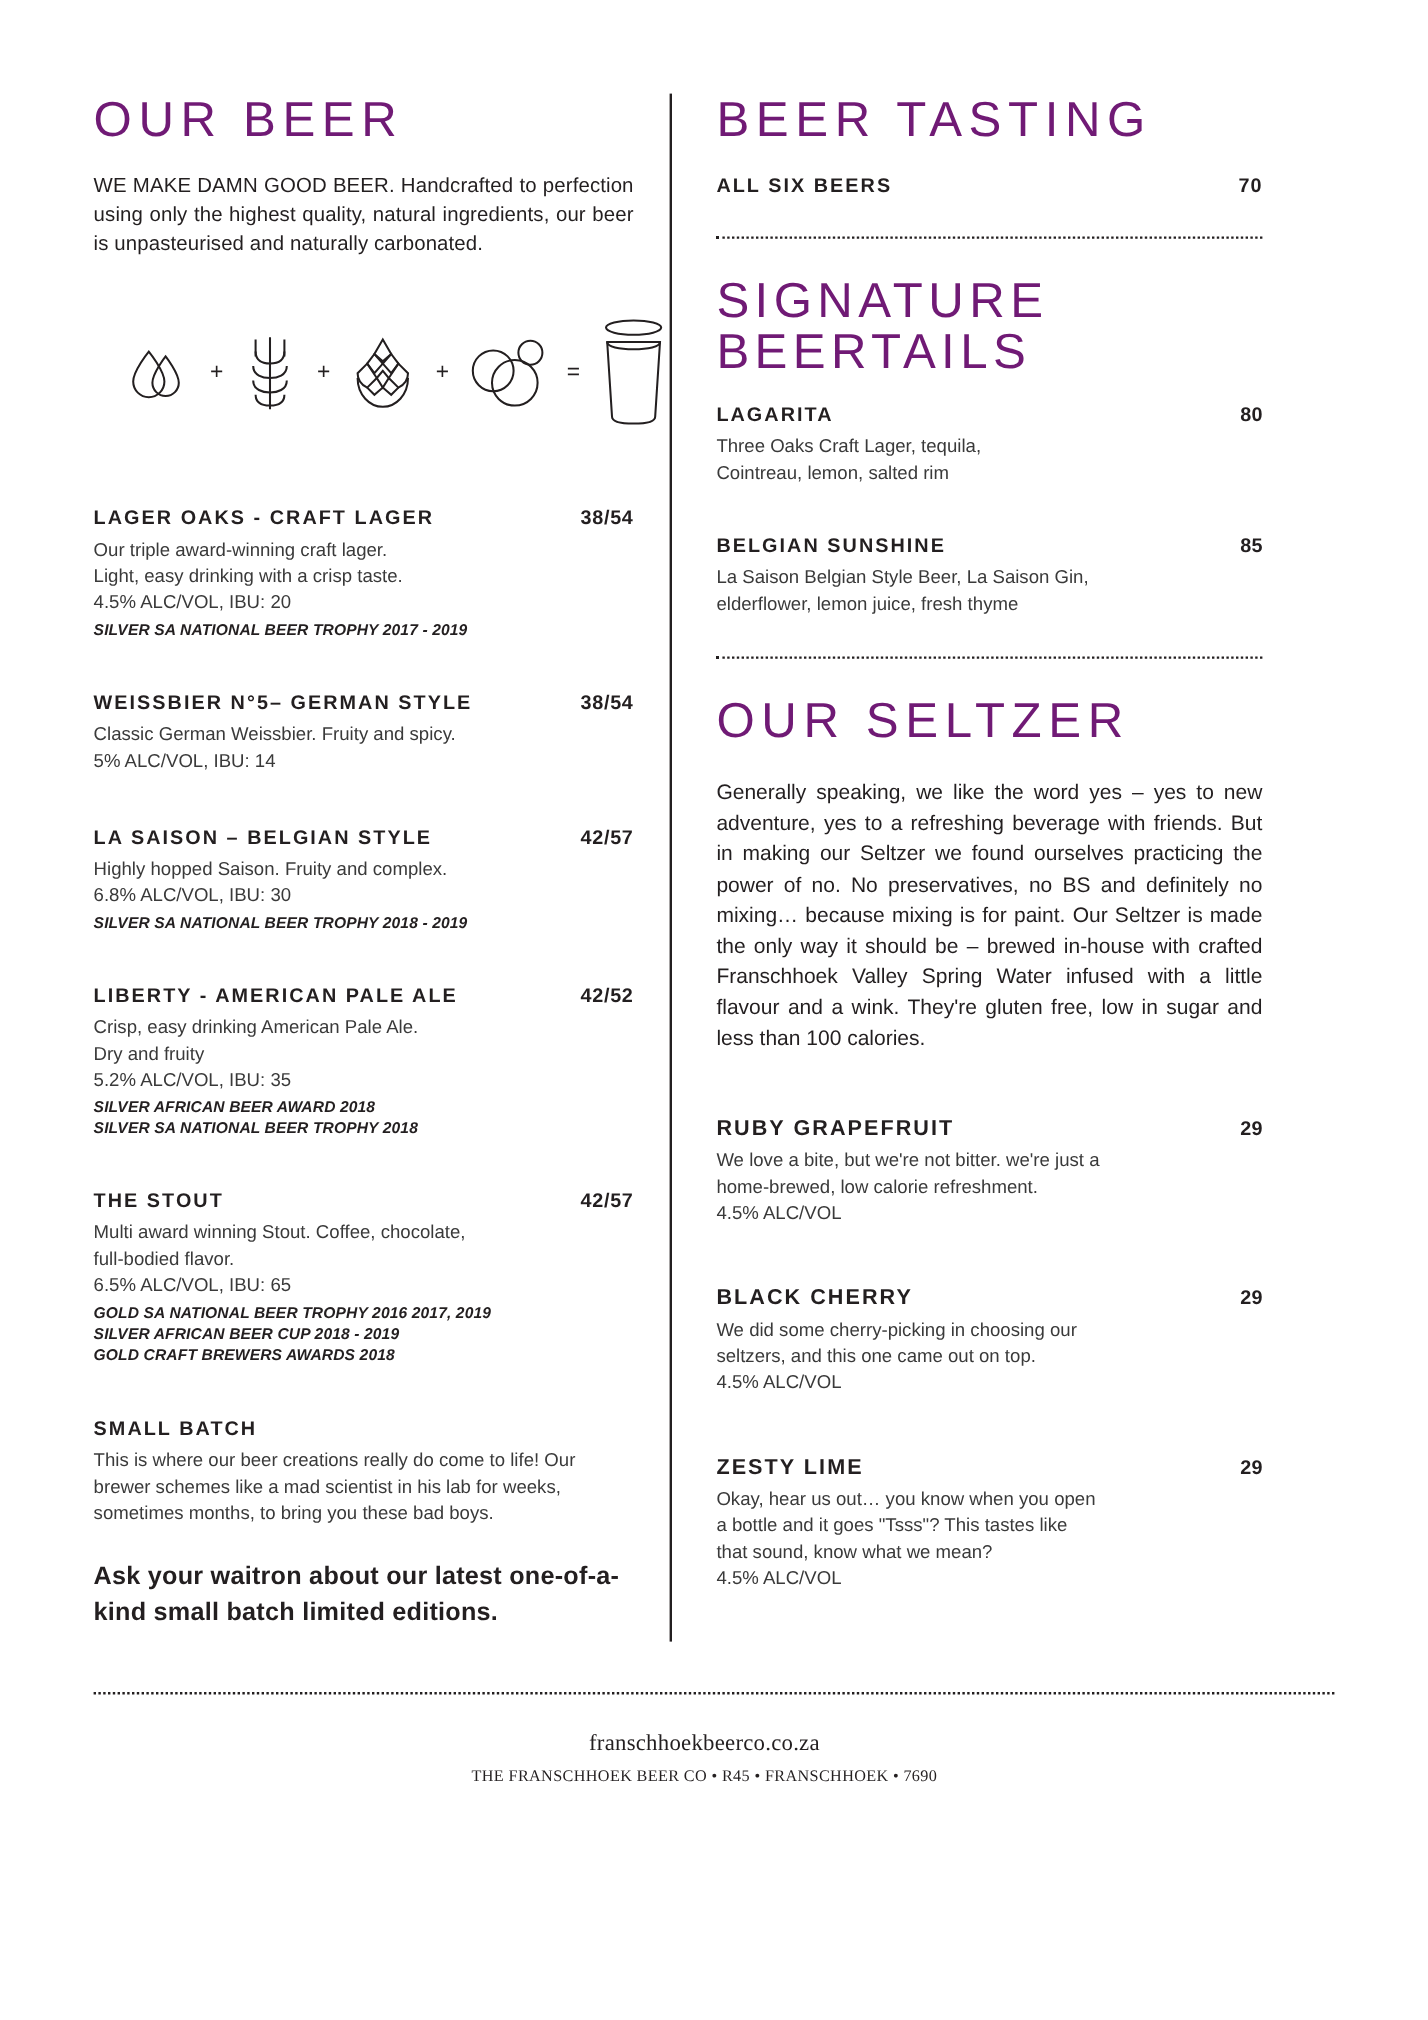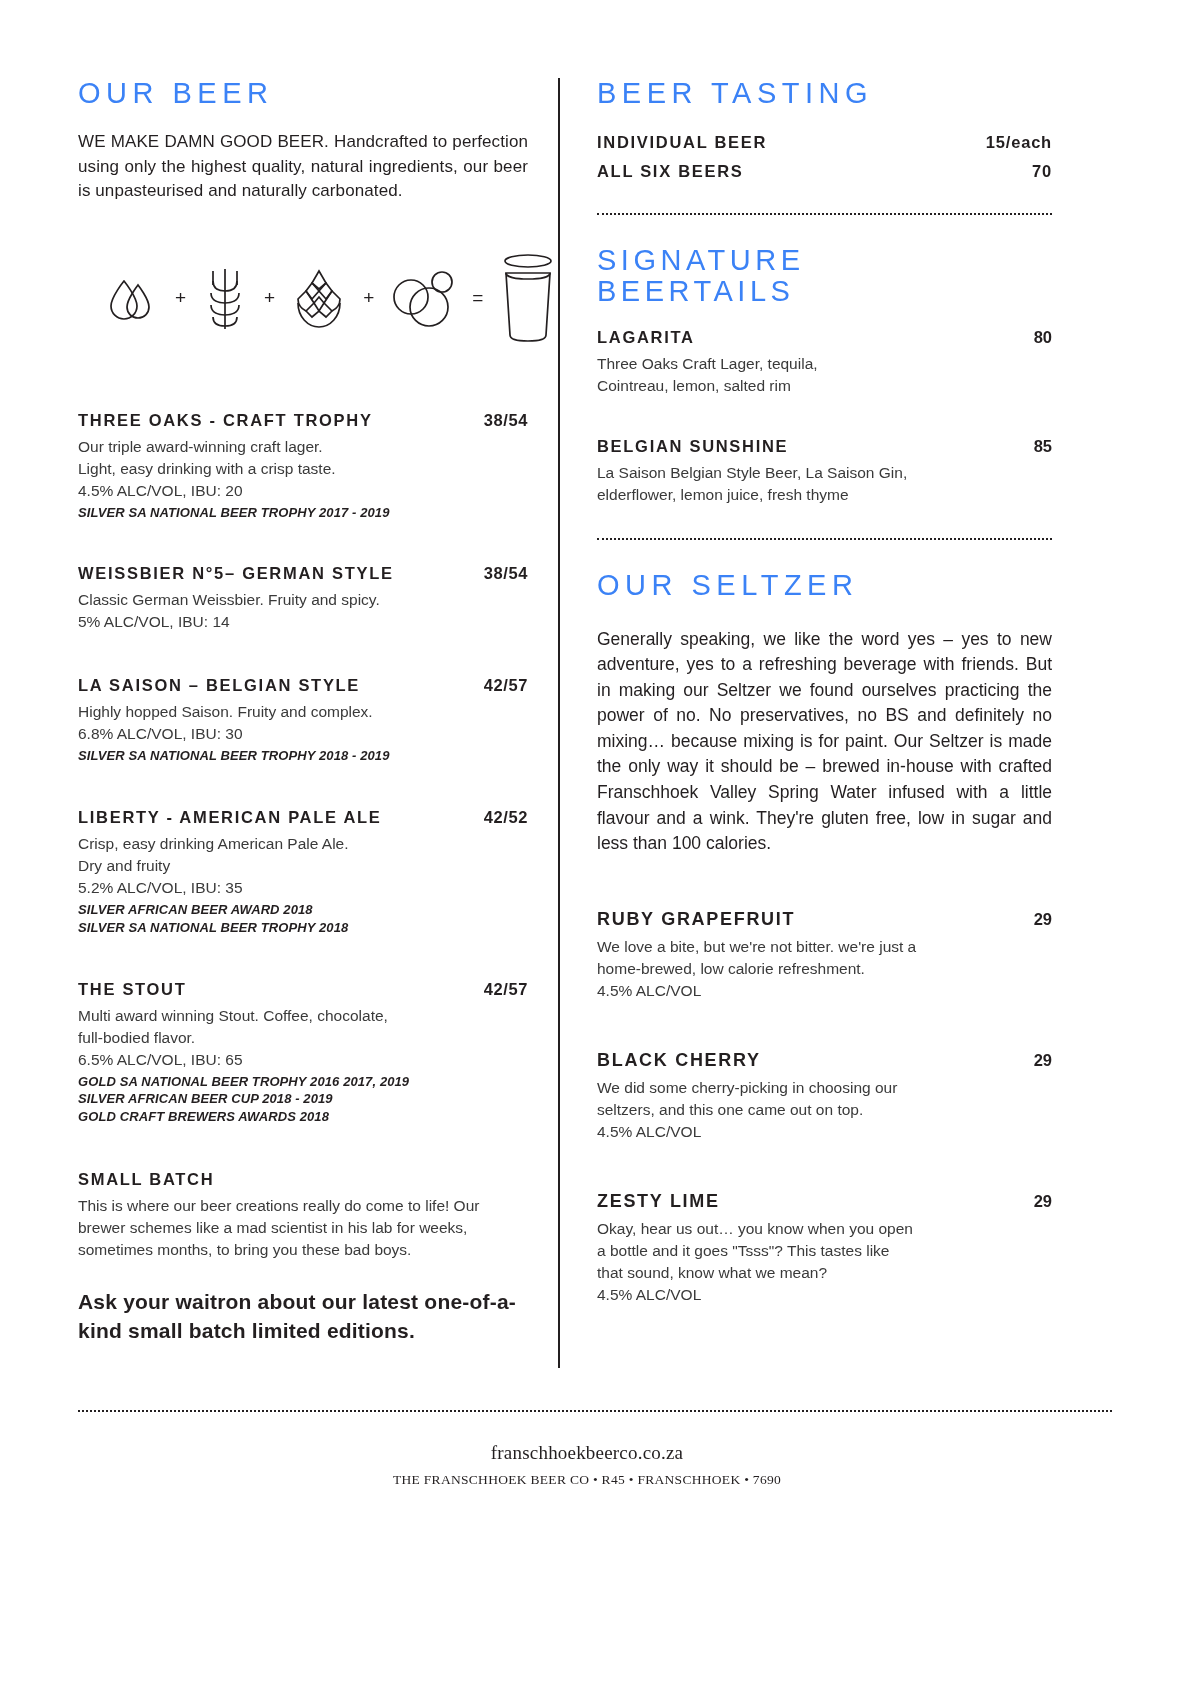--- a/index.html
+++ b/index.html
@@ -37,25 +37,25 @@
     align-self: stretch;
     height: 1290px;
   }
   .col-right {
     width: 455px;
     margin-left: 37px;
   }
 
   
   h1.section-title {
-    font-size: 29px;
+    font-size: 41px;
     font-weight: 400;
     letter-spacing: 5.5px;
     line-height: 1.05;
-    color: #3b82f6;
+    color: #701a75;
     white-space: pre-line;
   }
   h1.section-title.tight { letter-spacing: 4.5px; }
 
   .intro {
     font-size: 17px;
     line-height: 1.42;
     letter-spacing: 0.1px;
     text-align: justify;
     margin-top: 22px;
@@ -327,21 +327,21 @@
             <path d="M10 22 L14 84 C14 88 20 90 32 90 C44 90 50 88 50 84 L54 22 Z" fill="none" stroke="#231f20" stroke-width="1.7"></path>
             <path d="M10 22 C10 26 20 28 32 28 C44 28 54 26 54 22" fill="none" stroke="#231f20" stroke-width="1.7"></path>
           </svg>
         </span>
       </div>
 
       <div class="beer-list">
 
         <div class="beer-item">
           <div class="beer-head">
-            <span class="beer-name">THREE OAKS - CRAFT TROPHY</span>
+            <span class="beer-name">LAGER OAKS - CRAFT LAGER</span>
             <span class="beer-price">38/54</span>
           </div>
           <div class="beer-desc">Our triple award-winning craft lager.
 Light, easy drinking with a crisp taste.
 4.5% ALC/VOL, IBU: 20</div>
           <div class="beer-awards">SILVER SA NATIONAL BEER TROPHY 2017 - 2019</div>
         </div>
 
         <div class="beer-item">
           <div class="beer-head">
@@ -399,24 +399,20 @@
     </div>
 
     <div class="divider-rule"></div>
 
     <div class="col-right">
 
       <h1 class="section-title">BEER TASTING</h1>
 
       <div class="tasting-rows">
         <div class="tasting-row">
-          <span class="tasting-label">INDIVIDUAL BEER</span>
-          <span class="tasting-price">15/each</span>
-        </div>
-        <div class="tasting-row">
           <span class="tasting-label">ALL SIX BEERS</span>
           <span class="tasting-price">70</span>
         </div>
       </div>
 
       <div class="dotted"></div>
 
       <h1 class="section-title tight">SIGNATURE
 BEERTAILS</h1>
 

